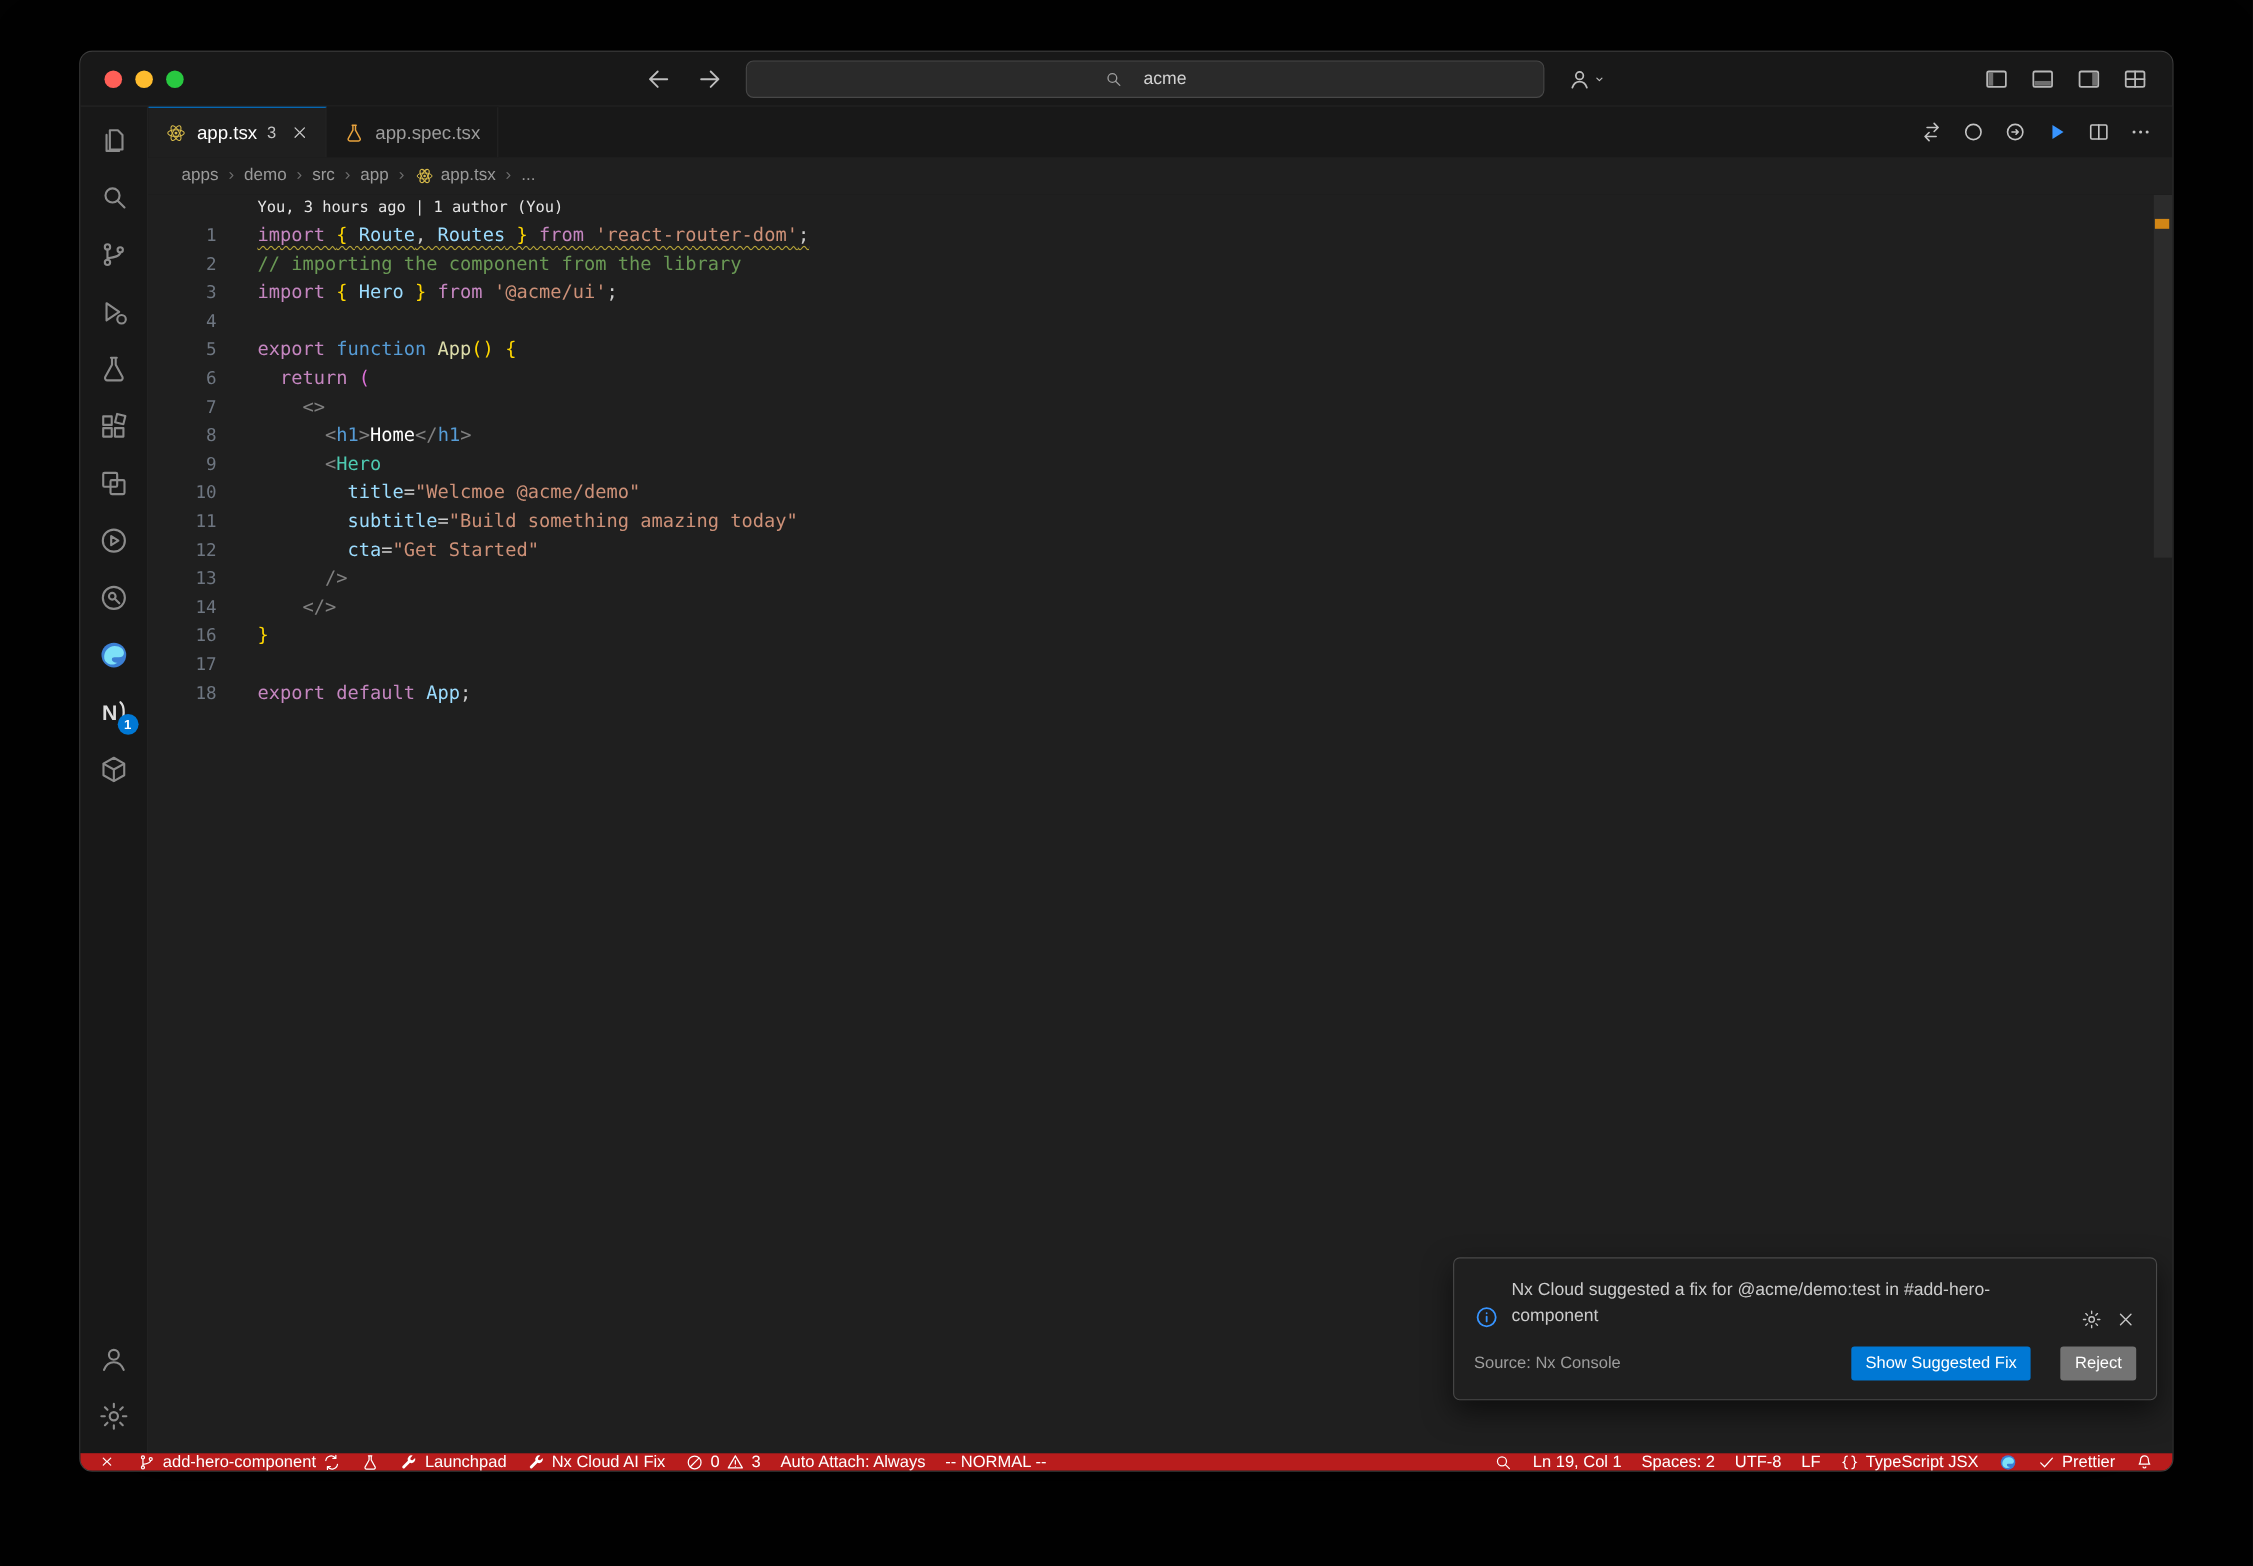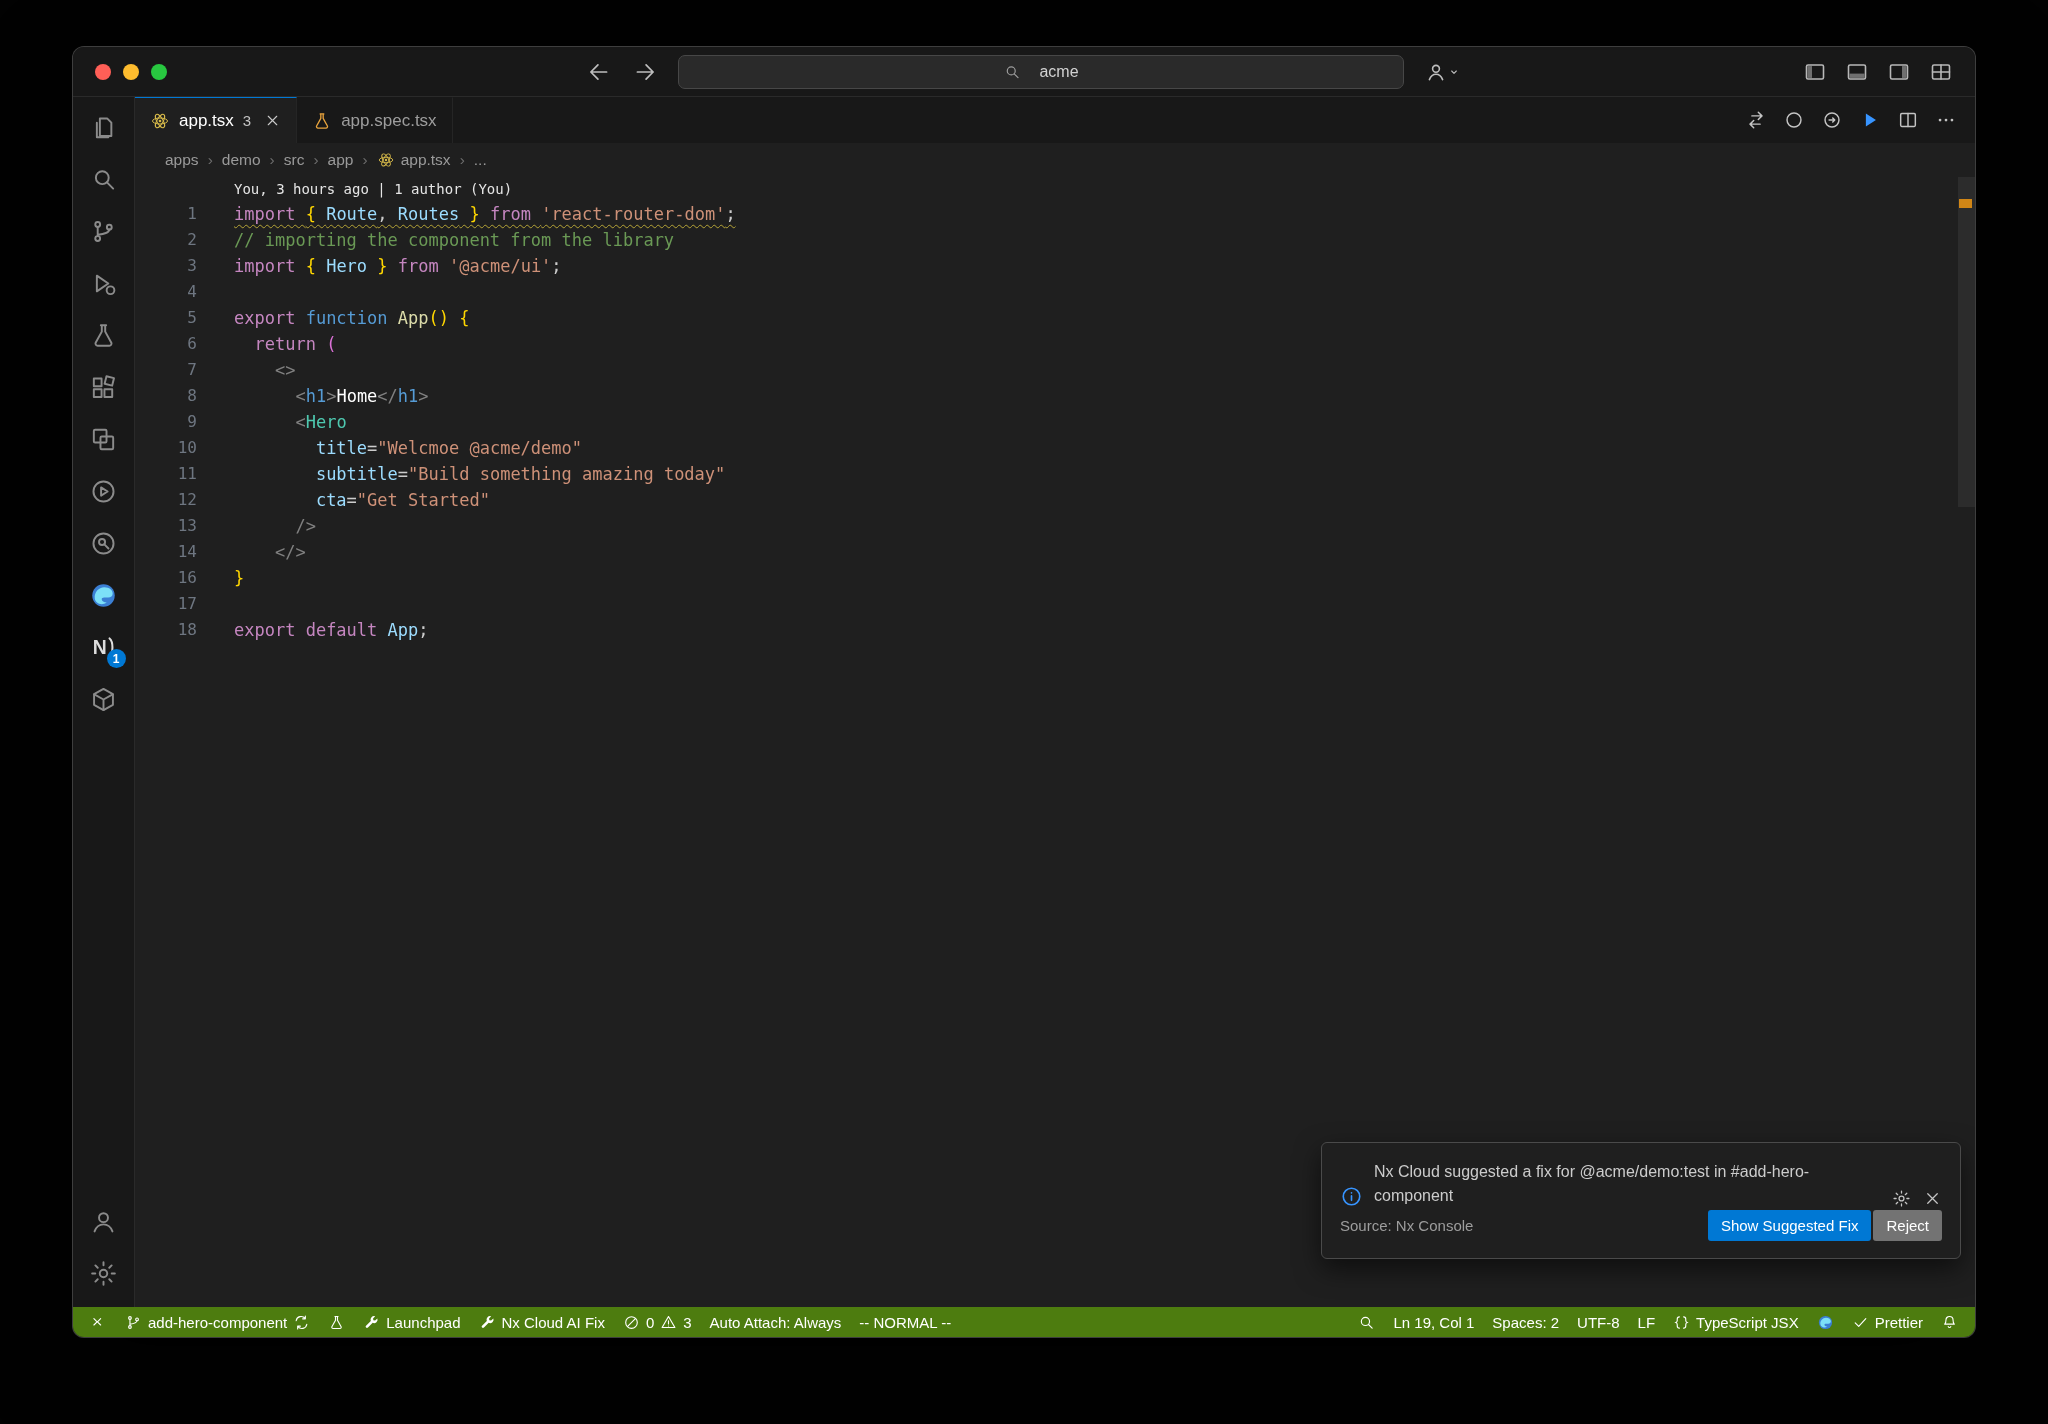--- a/index.html
+++ b/index.html
@@ -76,36 +76,36 @@
   .lc.warn{text-decoration-line:underline;text-decoration-style:wavy;text-decoration-color:#b5a337;
     text-underline-offset:4px;text-decoration-thickness:1.2px}
   .cursor{display:inline-block;width:2px;height:20px;background:#aeafad;vertical-align:middle}
   .tk-k{color:#c586c0}.tk-d{color:#569cd6}.tk-f{color:#dcdcaa}.tk-v{color:#9cdcfe}
   .tk-s{color:#ce9178}.tk-c{color:#6a9955}.tk-p{color:#cccccc}.tk-b1{color:#ffd700}
   .tk-b2{color:#da70d6}.tk-t{color:#569cd6}.tk-comp{color:#4ec9b0}.tk-ab{color:#808080}.tk-tx{color:#fff}
   .scroll-thumb{position:absolute;top:0;right:0;width:17px;height:330px;background:rgba(121,121,121,.15)}
   .ov-warn{position:absolute;top:22px;right:3px;width:13px;height:9px;background:#d18616}
 
   
-  .statusbar{height:30px;background:#4d7c0f;color:#fff;font-size:15px;flex:0 0 auto;
+  .statusbar{height:16px;background:#b91c1c;color:#fff;font-size:15px;flex:0 0 auto;
     display:flex;justify-content:space-between;align-items:stretch;padding:0 8px}
   .sb-group{display:flex;align-items:stretch}
   .sb-item{display:flex;align-items:center;gap:6px;padding:0 9px;cursor:pointer;white-space:nowrap}
   .sb-item .icon{width:17px;height:17px}
 
   
   .toast{position:absolute;right:14px;bottom:48px;width:640px;background:#1f1f1f;
     border:1px solid #4a4a4a;border-radius:6px;box-shadow:0 10px 26px rgba(0,0,0,.55);
     padding:17px 18px;z-index:6}
   .toast-row1{display:flex;gap:11px;align-items:flex-end}
   .toast-row1 .icon{width:23px;height:23px;flex:0 0 auto;margin-top:1px}
   .toast-msg{flex:1;color:#cccccc;font-size:16px;line-height:24px;word-break:break-word}
   .toast-ctrls{display:flex;gap:12px;color:#c5c5c5;flex:0 0 auto}
   .toast-ctrls .icon{width:19px;height:19px;cursor:pointer}
-  .toast-row2{display:flex;align-items:center;gap:2px;margin-top:2px}
+  .toast-row2{display:flex;align-items:center;gap:27px;margin-top:15px}
   .toast-source{flex:1;color:#9d9d9d;font-size:15px}
   .btn{height:31px;padding:0 13px;border-radius:3px;font-size:15px;display:flex;align-items:center;
     cursor:pointer;border:none;font-family:"Liberation Sans",sans-serif}
   .btn.primary{background:#0078d4;color:#fff}
   .btn.secondary{background:#737373;color:#fff}
 </style>
 </head>
 <body>
 
 <div class="window">

